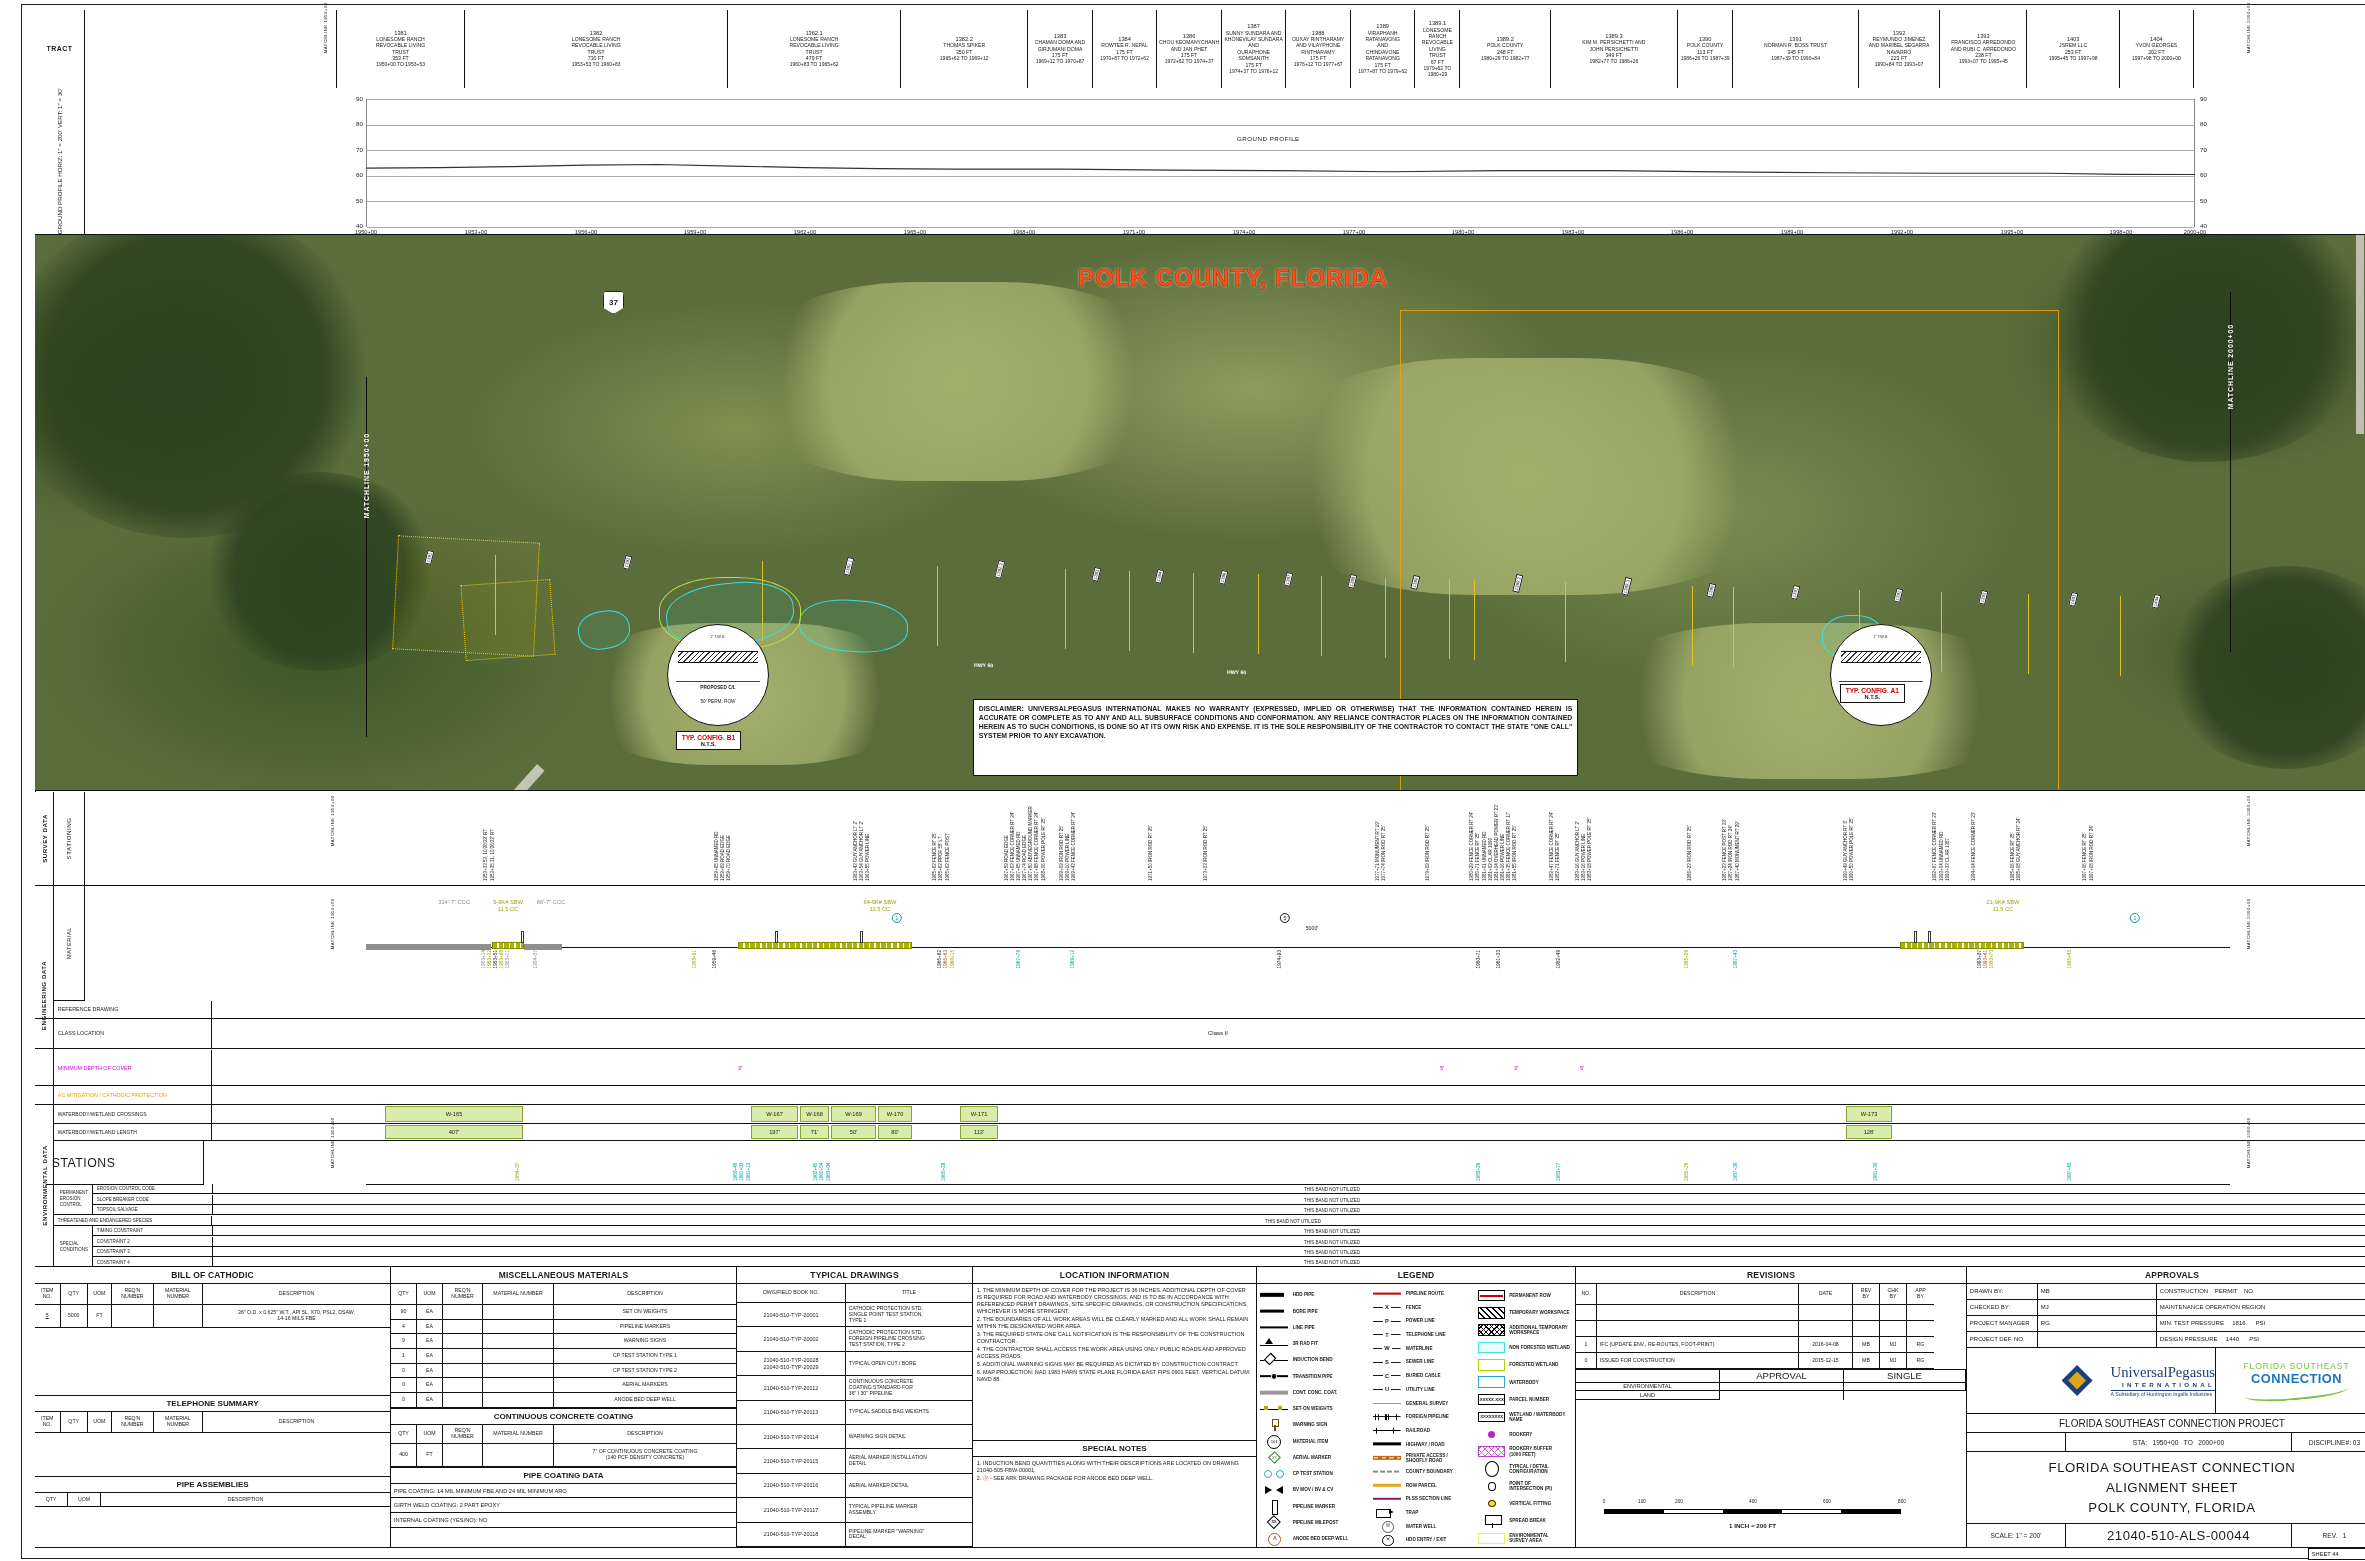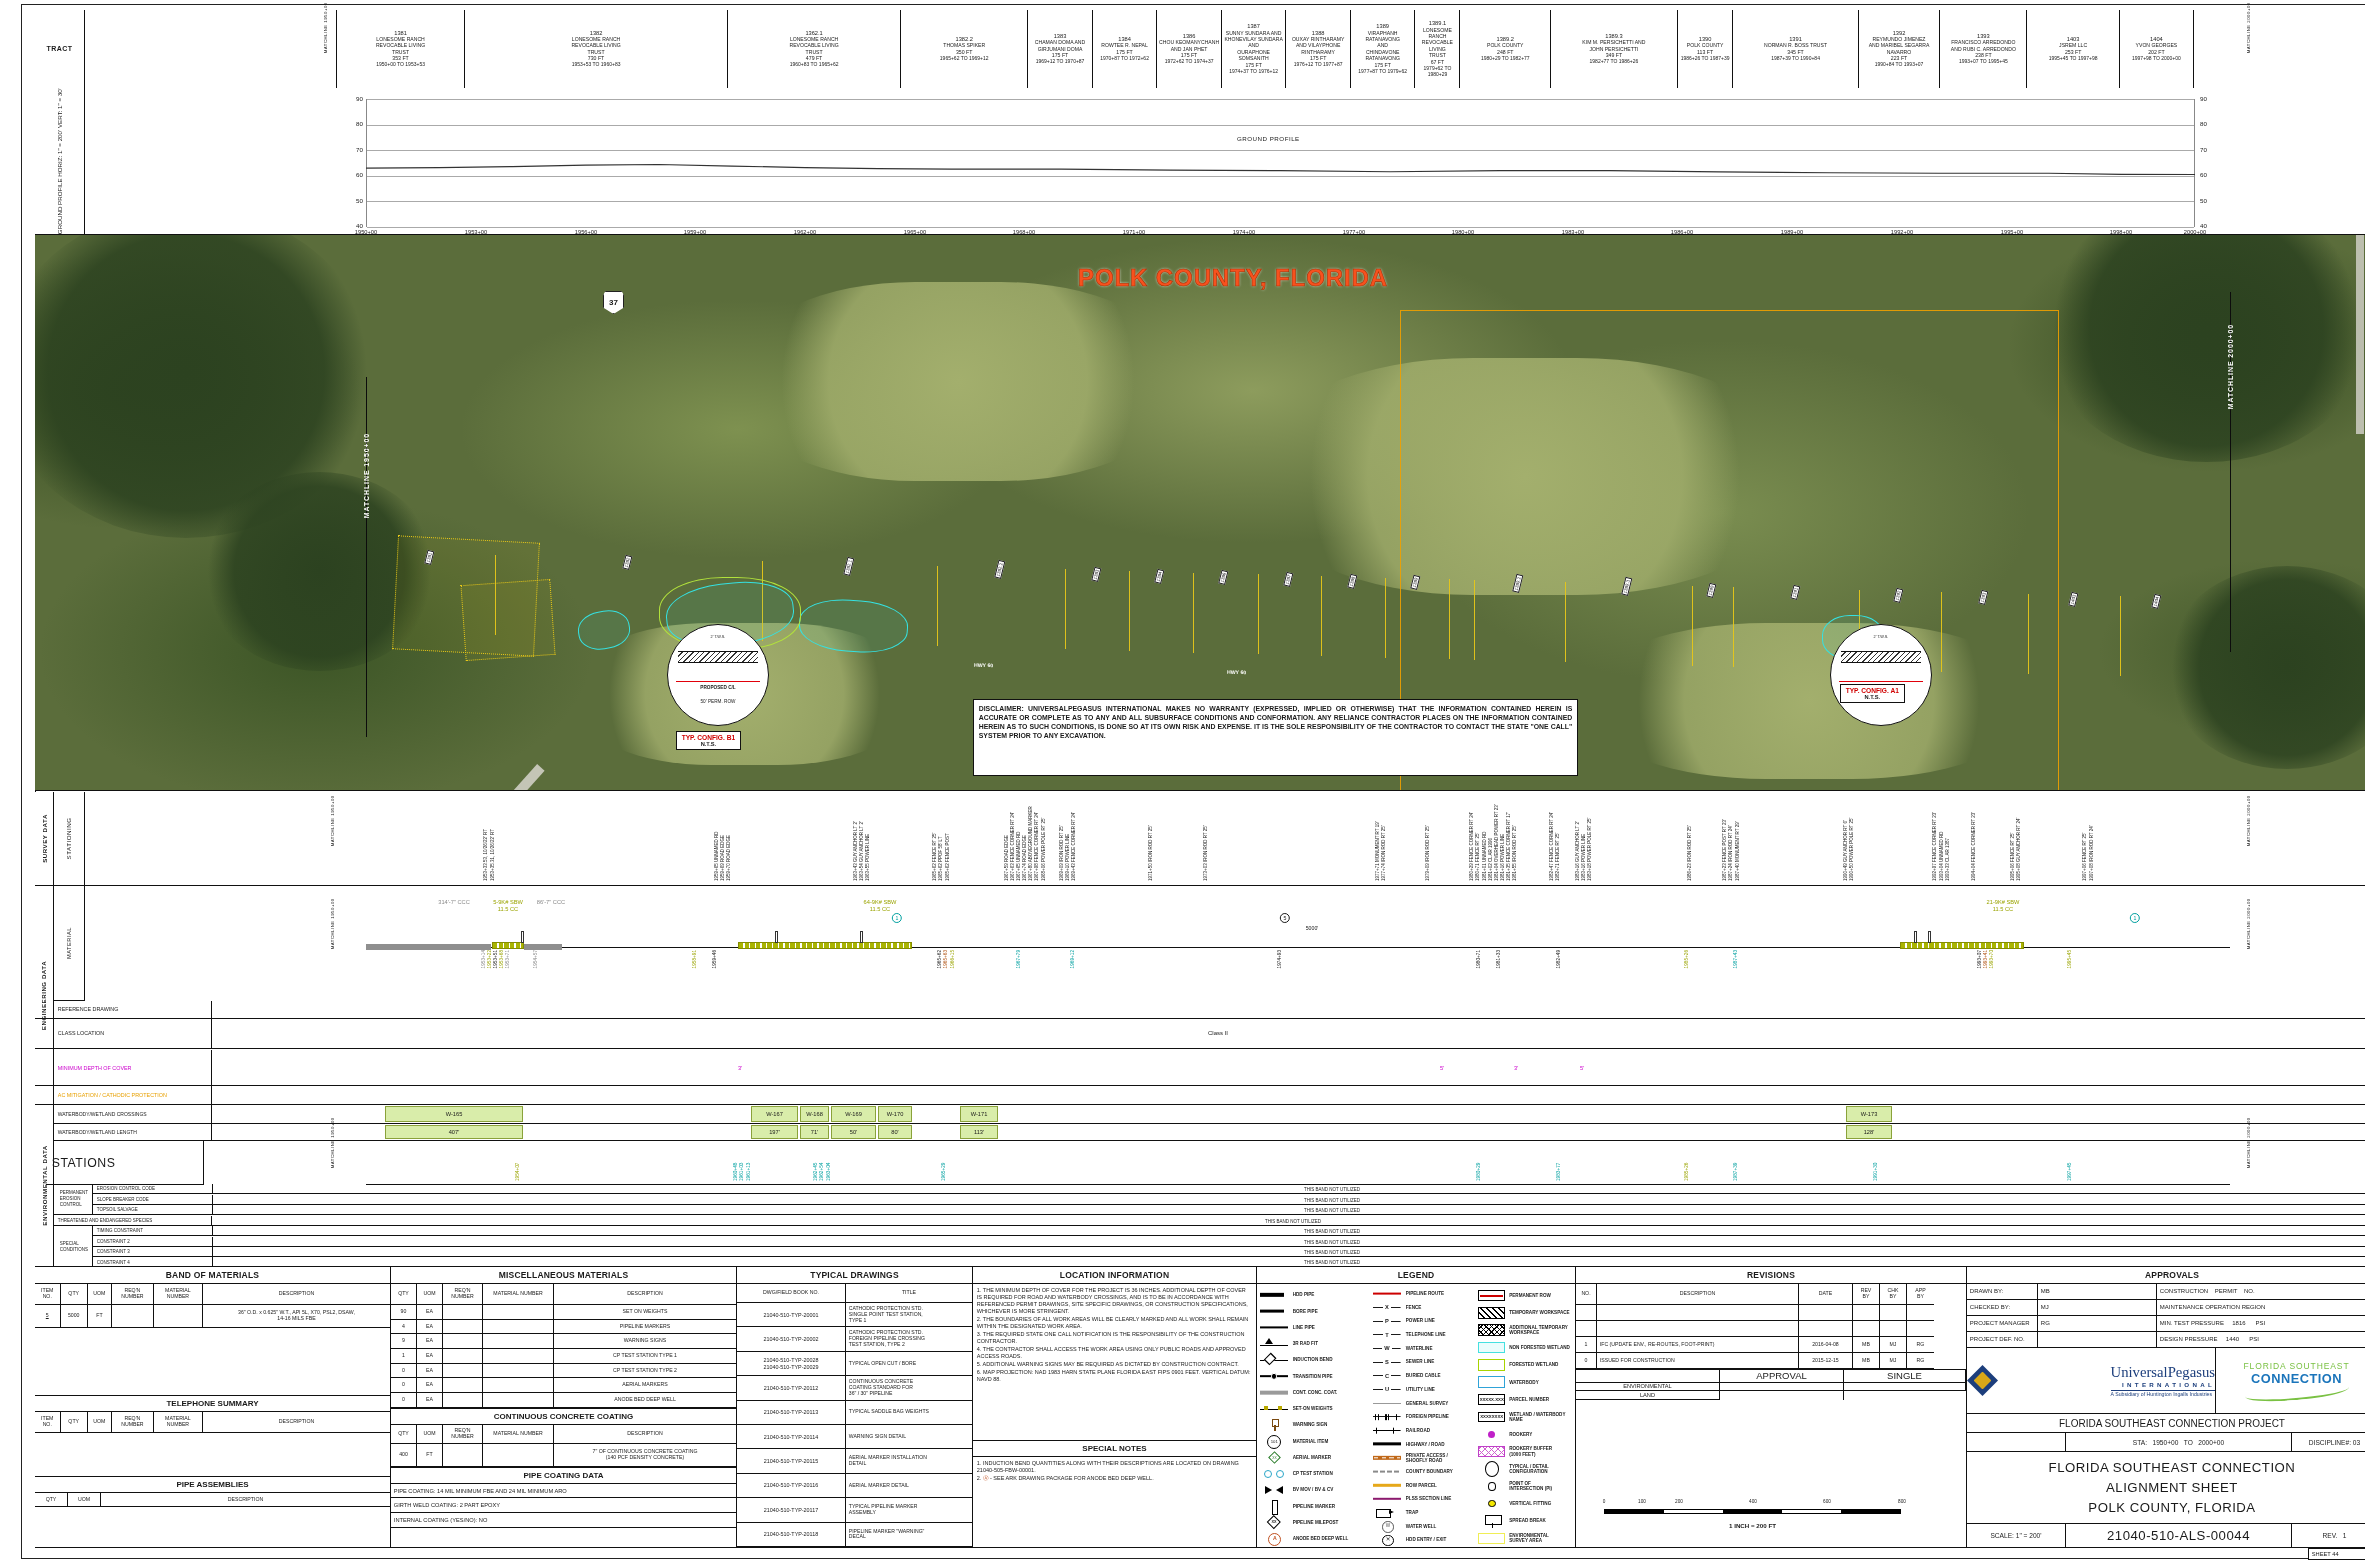--- a/index.html
+++ b/index.html
@@ -230,21 +230,21 @@
 #sbar{position:absolute;left:28px;top:14px;width:297px;height:4.7px;border:0.7px solid #000;display:flex}
 #sbar i{flex:1}
 #sbar i:nth-child(odd){background:#000}
 .sbtick{position:absolute;top:3.8px;transform:translateX(-50%);font-size:4.7px}
 #sbcaption{position:absolute;left:28px;top:26.5px;width:297px;text-align:center;font-weight:bold;font-size:6.2px}
 
 
 .appgrid{grid-template-columns:71px 119px 1fr}
 .appgrid .gcell{font-size:6px;white-space:pre}
 #logos{display:flex;flex:none;height:66px;border-bottom:0.9px solid #111}
-#uplogo{flex:1;position:relative;display:flex;align-items:center;justify-content:space-between;gap:18px;border-right:0.9px solid #111}
+#uplogo{flex:1;position:relative;display:flex;align-items:center;justify-content:flex-end;gap:18px;border-right:0.9px solid #111}
 #updiamond{width:31px;height:31px;position:relative;flex:none}
 #updiamond::before{content:"";position:absolute;inset:0;background:#1c3e7c;clip-path:polygon(50% 0,100% 50%,50% 100%,0 50%)}
 #updiamond::after{content:"";position:absolute;inset:6.6px;background:#d8a718;clip-path:polygon(50% 0,100% 50%,50% 100%,0 50%)}
 #uptext .n{font-family:"Liberation Serif",serif;font-size:14.7px;color:#1c3e7c}
 #uptext .i{font-size:6.2px;letter-spacing:3.3px;color:#1c3e7c;font-weight:bold;text-align:right}
 #uptext .t{font-size:5.2px;color:#1c3e7c;margin-top:1.9px;border-top:0.7px solid #1c3e7c;padding-top:0.9px}
 #fsclogo{width:161px;display:flex;flex-direction:column;align-items:center;justify-content:center}
 #fsclogo .f1{color:#7ac143;font-weight:normal;font-size:8.5px;letter-spacing:0.9px}
 #fsclogo .f2{color:#1b75bb;font-weight:bold;font-size:12.8px;letter-spacing:0.5px}
 #fscswoosh{width:104px;height:16px;border-bottom:2.4px solid #7ac143;border-radius:0 0 60% 45%;transform:rotate(-4deg);margin-top:-2.8px}
@@ -811,21 +811,21 @@
     </div>
     <div class="subrow" style="left:58px;right:0;top:152px;height:10px;border-bottom:none">
       <div class="slabel">CONSTRAINT 4</div>
       <div class="bandnote">THIS BAND NOT UTILIZED</div>
     </div>
   </section>
 
   <div id="bottom">
 
     <div id="col-bom" class="bcol">
-      <div class="btitle">BAND OF MATERIALS</div>
+      <div class="btitle">BILL OF CATHODIC</div>
       <div class="grid bomgrid" style="grid-auto-rows:21px">
           <div class="gcell ghead">ITEM
 NO.</div>
           <div class="gcell ghead">QTY</div>
           <div class="gcell ghead">UOM</div>
           <div class="gcell ghead">REQ'N
 NUMBER</div>
           <div class="gcell ghead">MATERIAL
 NUMBER</div>
           <div class="gcell ghead">DESCRIPTION</div>

